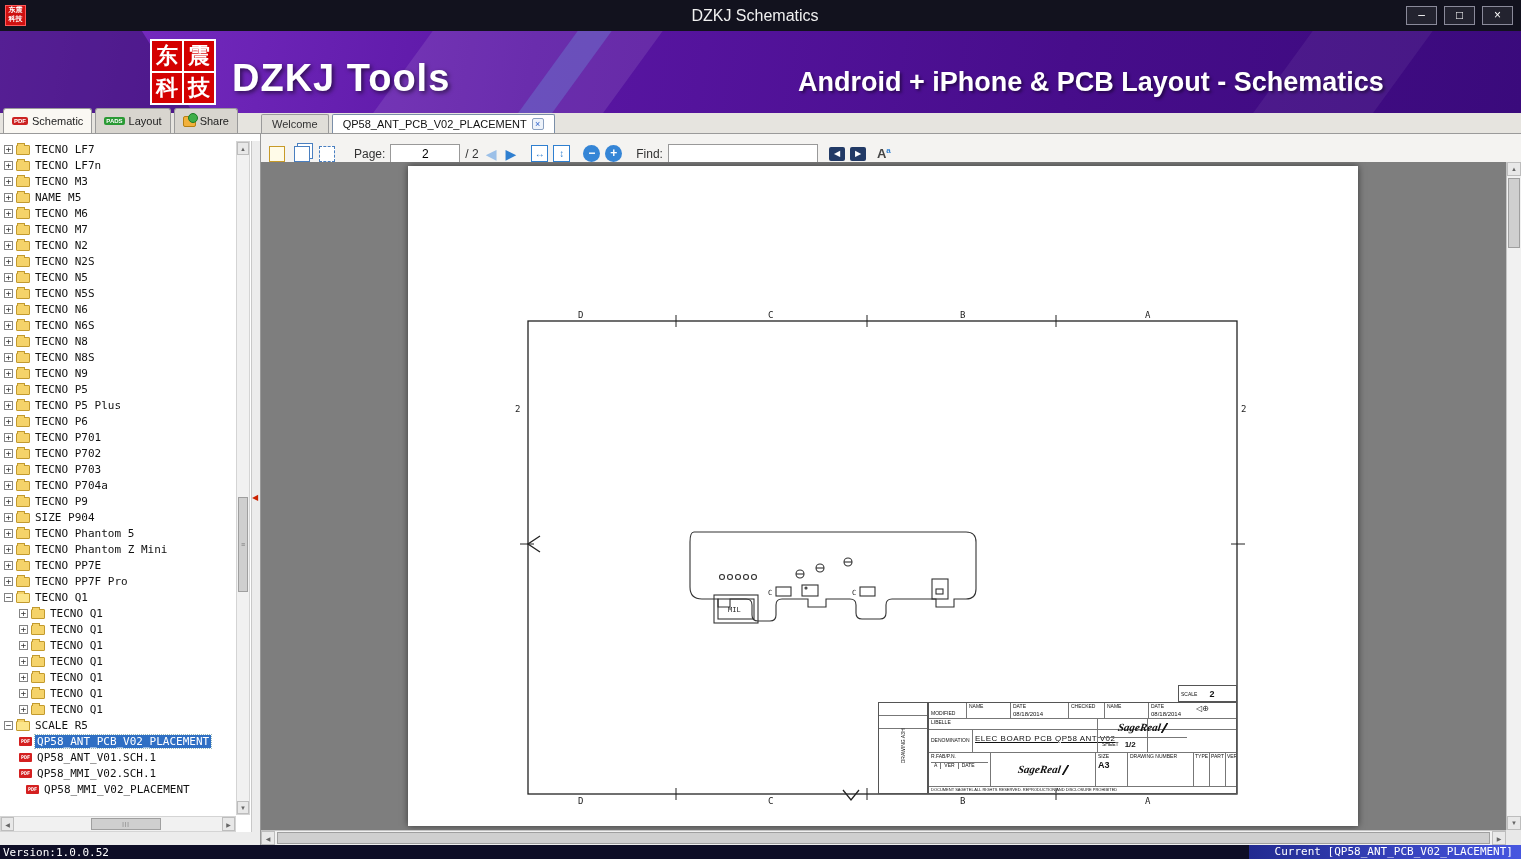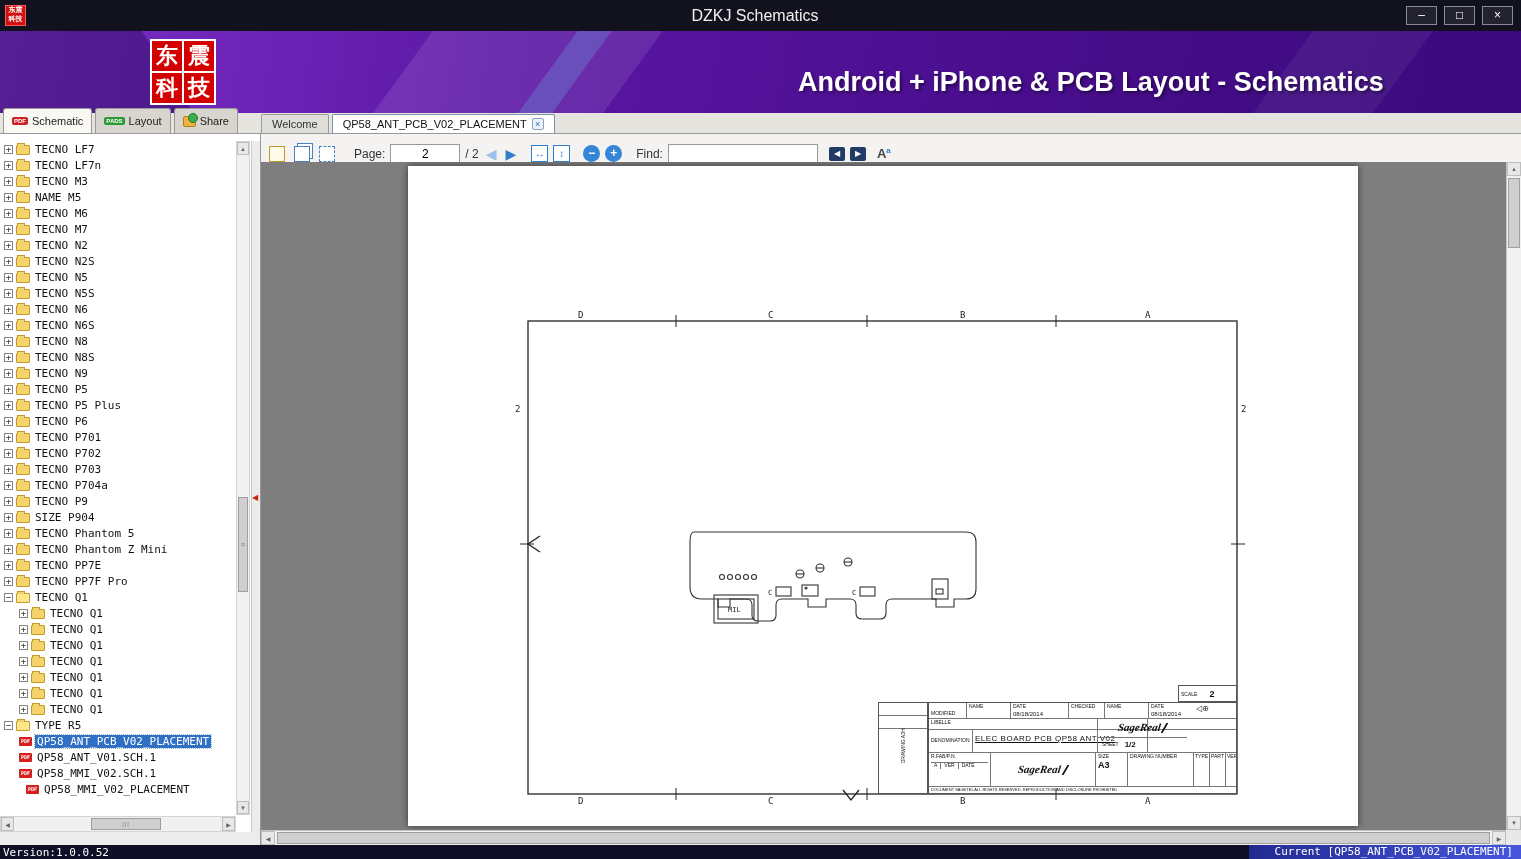--- a/index.html
+++ b/index.html
@@ -139,20 +139,21 @@
   <div class="wedge"></div>
   <div class="streak1"></div>
   <div class="streak2"></div>
   <div class="streak3"></div>
   <div class="logo">
     <span>东</span>
     <span>震</span>
     <span>科</span>
     <span>技</span>
   </div>
+  <div class="banner-title">DZKJ Tools</div>
   <div class="banner-subtitle">Android + iPhone &amp; PCB Layout - Schematics</div>
 </div>
 
 <div class="tabbar">
   <div class="tool-tab active">
     <span class="badge-pdf">PDF</span>
     <span>Schematic</span>
   </div>
   <div class="tool-tab">
     <span class="badge-pads">PADS</span>
@@ -351,21 +352,21 @@
         <span class="tree-label">TECNO Q1</span>
       </div>
       <div class="tree-row" style="padding-left: 19px;">
         <span class="expander">+</span>
         <span class="folder-ic"></span>
         <span class="tree-label">TECNO Q1</span>
       </div>
       <div class="tree-row" style="padding-left: 4px;">
         <span class="expander">−</span>
         <span class="folder-ic open"></span>
-        <span class="tree-label">TYPE R5</span>
+        <span class="tree-label">SCALE R5</span>
       </div>
       <div class="tree-row sel" style="padding-left: 19px;">
         <span class="pdf-ic">PDF</span>
         <span class="tree-label">QP58_ANT_PCB_V02_PLACEMENT</span>
       </div>
       <div class="tree-row" style="padding-left: 19px;">
         <span class="pdf-ic">PDF</span>
         <span class="tree-label">QP58_ANT_V01.SCH.1</span>
       </div>
       <div class="tree-row" style="padding-left: 19px;">

